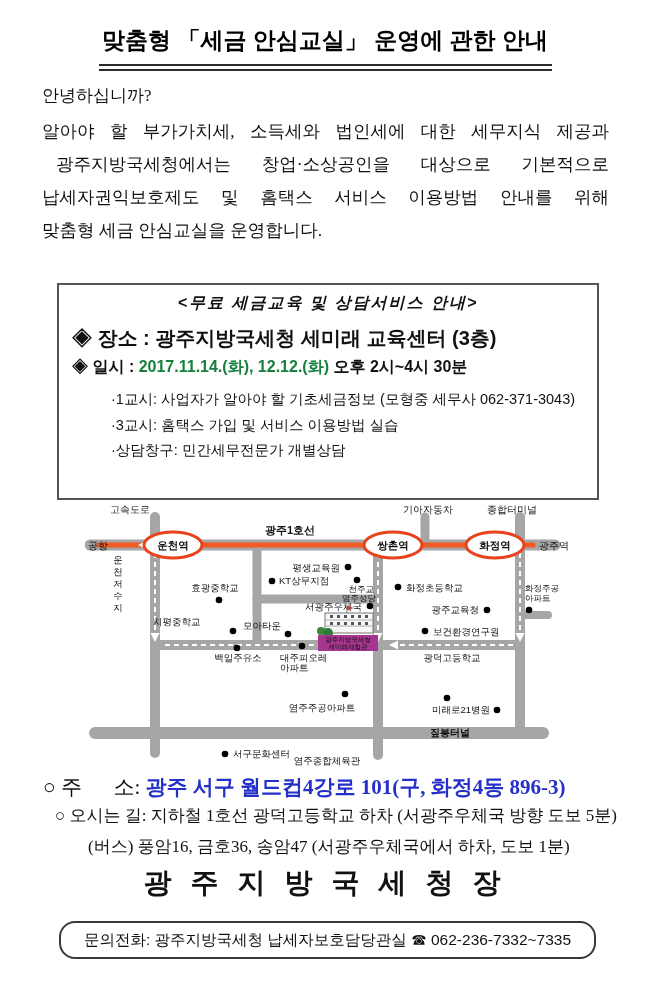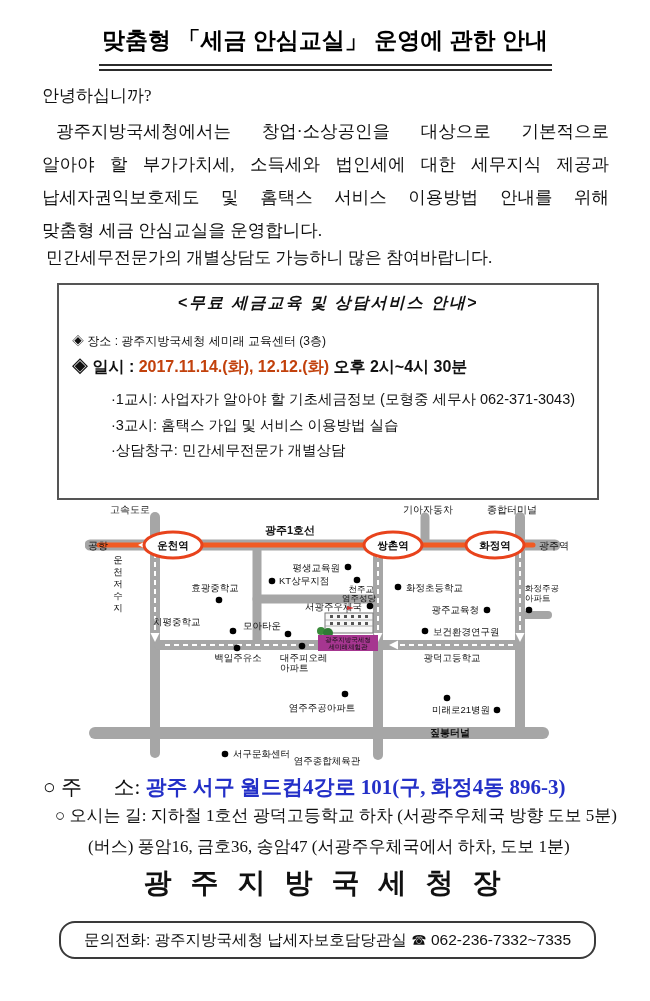--- a/index.html
+++ b/index.html
@@ -14,23 +14,23 @@
   .greeting{position:absolute;top:84px;left:42px;font-size:17px;}
   .para{position:absolute;top:115px;left:42px;width:567px;font-size:17.5px;line-height:33px;}
   .para .jline{text-align:justify;text-align-last:justify;}
   .para .indent{text-indent:14px;}
   .note{position:absolute;top:246px;left:46px;font-size:17px;}
 
   .infobox{position:absolute;top:283px;left:57px;width:538px;height:213px;
            border:2px solid #555;font-family:"Liberation Sans",sans-serif;background:#fff;}
   .infobox .header{position:absolute;top:8px;left:0;width:100%;text-align:center;
                    font-weight:bold;font-size:16px;letter-spacing:2px;font-style:italic;}
-  .infobox .row-place{position:absolute;top:48px;left:13px;font-weight:normal;font-size:12px;}
+  .infobox .row-place{position:absolute;top:40px;left:13px;font-weight:bold;font-size:20px;}
   .infobox .row-time{position:absolute;top:72px;left:13px;font-weight:bold;font-size:16px;}
-  .time-date{color:#c2410c;}
+  .time-date{color:#15803d;}
   .infobox .items{position:absolute;top:102px;left:20px;font-size:14.5px;line-height:25.5px;margin-left:32px;}
 
   .map{position:absolute;top:503px;left:85px;width:485px;height:265px;}
   .map svg{display:block;}
   .map text{font-family:"Liberation Sans",sans-serif;fill:#111;}
 
   .addr-line1{position:absolute;top:773px;left:43px;font-size:21px;}
   .addr-label{white-space:pre;}
   .addr-value{color:#2430c8;font-weight:bold;}
   .addr-line2{position:absolute;top:804px;left:55px;font-size:17px;}
@@ -48,27 +48,26 @@
 <body>
 
 <div class="page">
 
   <div class="title">맞춤형 「세금 안심교실」 운영에 관한 안내</div>
   <div class="title-rule"></div>
 
   <div class="greeting">안녕하십니까?</div>
 
   <div class="para">
+    <div class="jline">알아야 할 부가가치세, 소득세와 법인세에 대한 세무지식 제공과</div>
     <div class="jline indent">광주지방국세청에서는 창업·소상공인을 대상으로 기본적으로</div>
-    <div class="jline">알아야 할 부가가치세, 소득세와 법인세에 대한 세무지식 제공과</div>
     <div class="jline">납세자권익보호제도 및 홈택스 서비스 이용방법 안내를 위해</div>
     <div>맞춤형 세금 안심교실을 운영합니다.</div>
   </div>
 
-  <div class="note">민간세무전문가의 개별상담도 가능하니 많은 참여바랍니다.</div>
 
   <div class="infobox">
     <div class="header">&lt;무료 세금교육 및 상담서비스 안내&gt;</div>
     <div class="row-place">
       <span>◈</span><span style="white-space:pre;"> 장소 : </span><span>광주지방국세청 세미래 교육센터 (3층)</span>
     </div>
     <div class="row-time">
       <span>◈</span><span style="white-space:pre;"> 일시 : </span><span class="time-date">2017.11.14.(화), 12.12.(화)</span><span style="white-space:pre;"> 오후 2시~4시 30분</span>
     </div>
     <div class="items">

